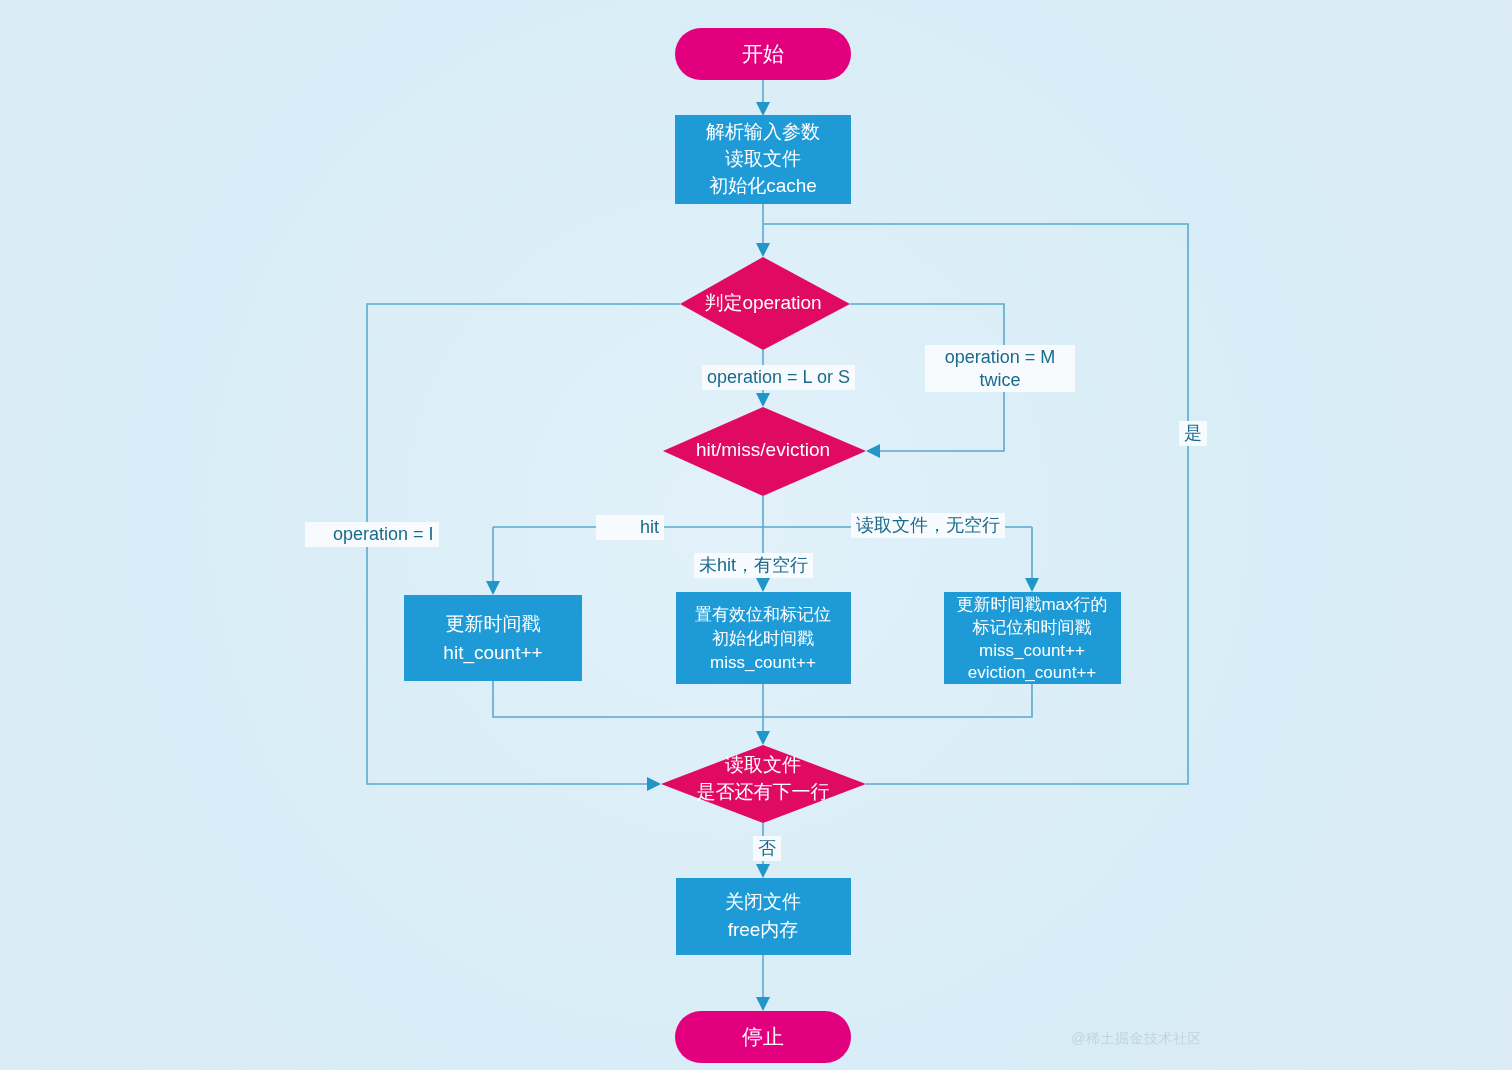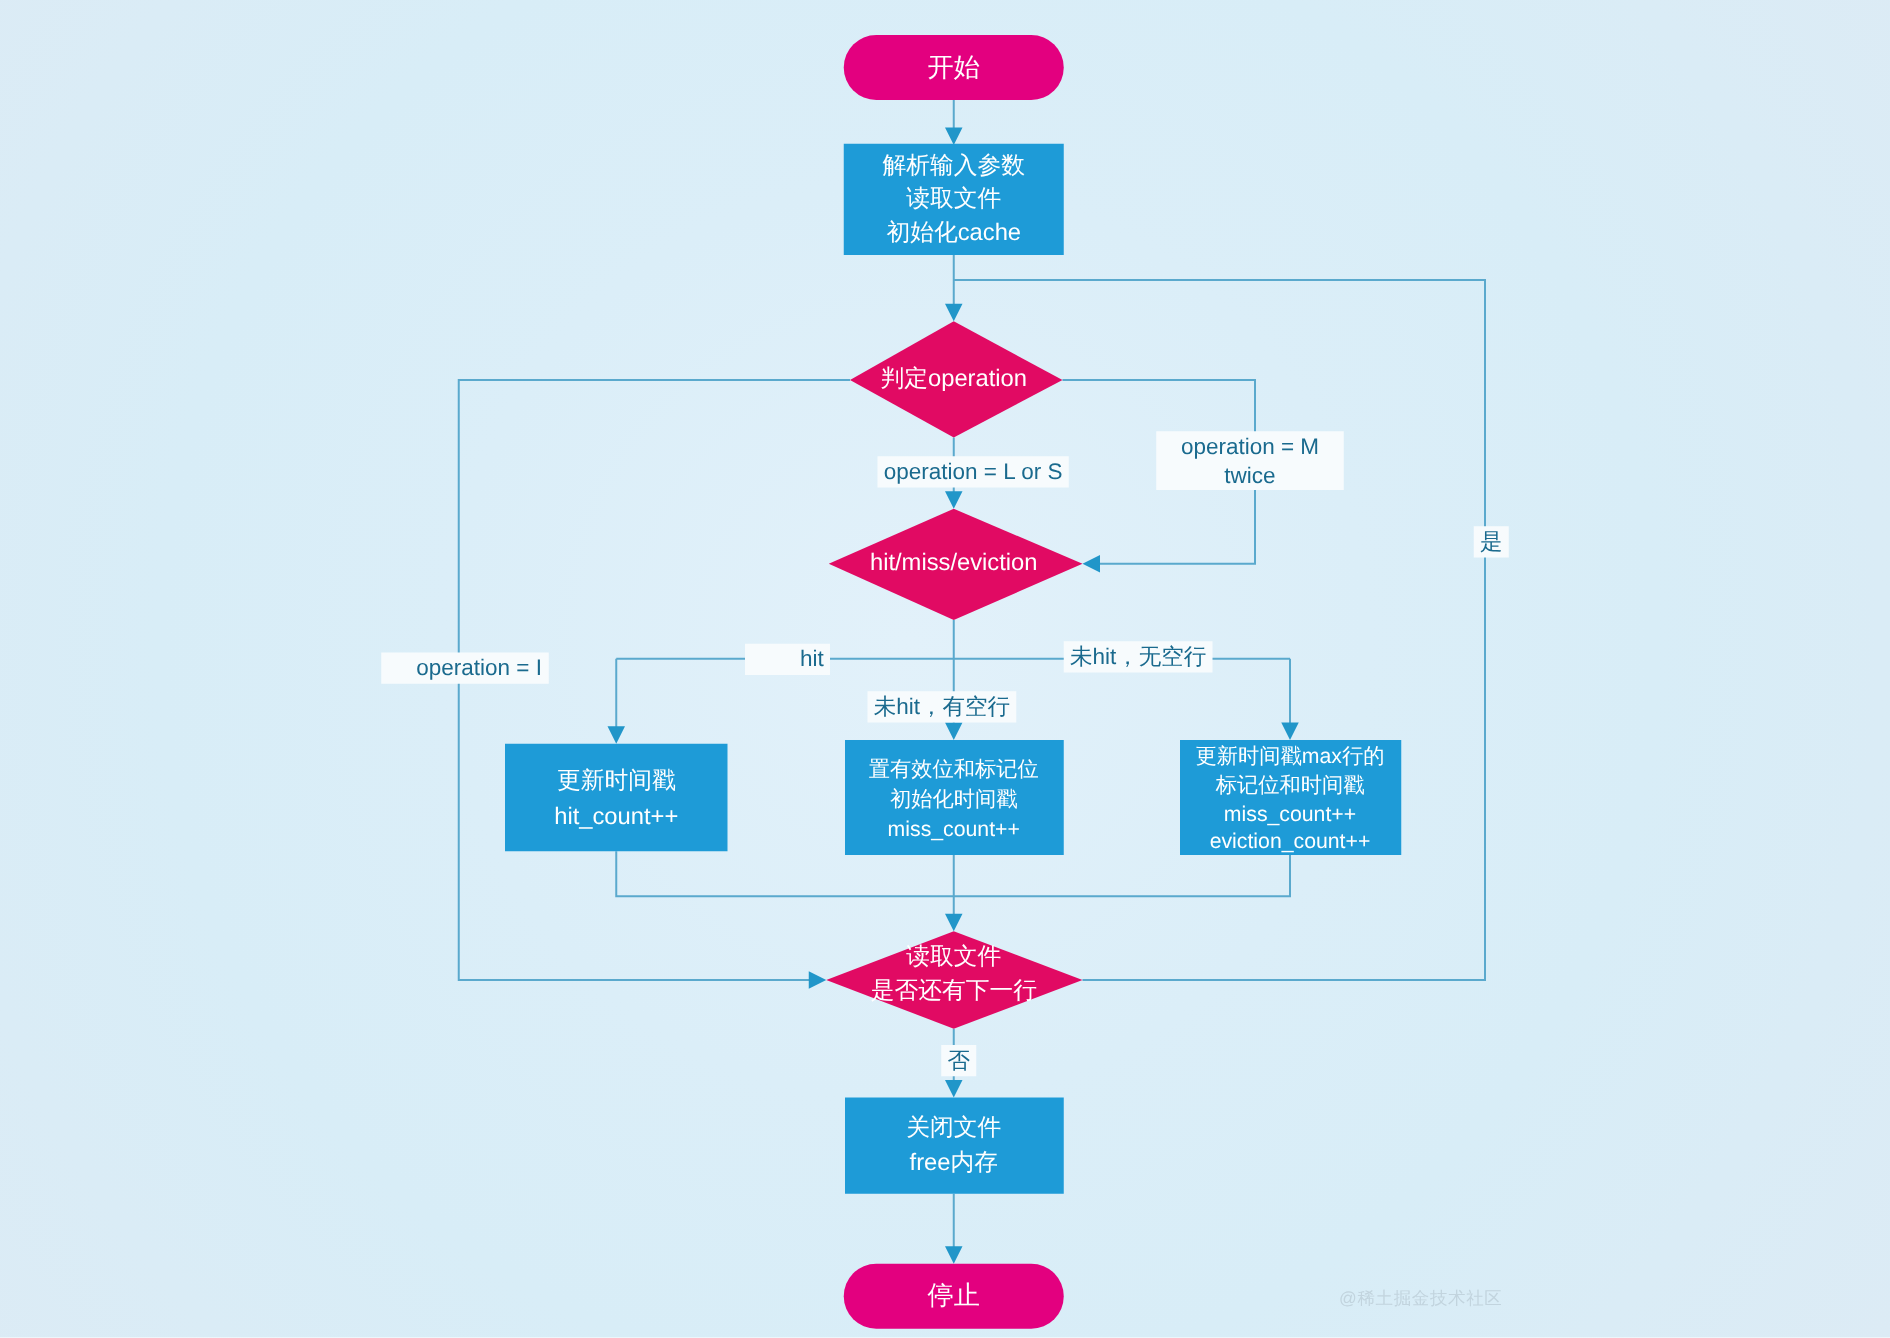--- a/index.html
+++ b/index.html
@@ -183,21 +183,21 @@
 
   <div class="edge-label" style="left:925px; top:345px; width:140px;">operation = M
 twice</div>
 
   <div class="edge-label" style="left:305px; top:522px;padding-left:28px;">operation = I</div>
 
   <div class="edge-label" style="left:596px; top:515px;padding-left:44px;">hit</div>
 
   <div class="edge-label" style="left:694px; top:535px;margin-top:18px;">未hit，有空行</div>
 
-  <div class="edge-label" style="left:851px; top:513px;">未hit，无空行</div>
+  <div class="edge-label" style="left:851px; top:513px;">读取文件，无空行</div>
 
   <div class="edge-label" style="left:1179px; top:421px;">是</div>
 
   <div class="edge-label" style="left:753px; top:836px;">否</div>
 
   <div class="watermark">@稀土掘金技术社区</div>
 
 </div>
 
 </body></html>

